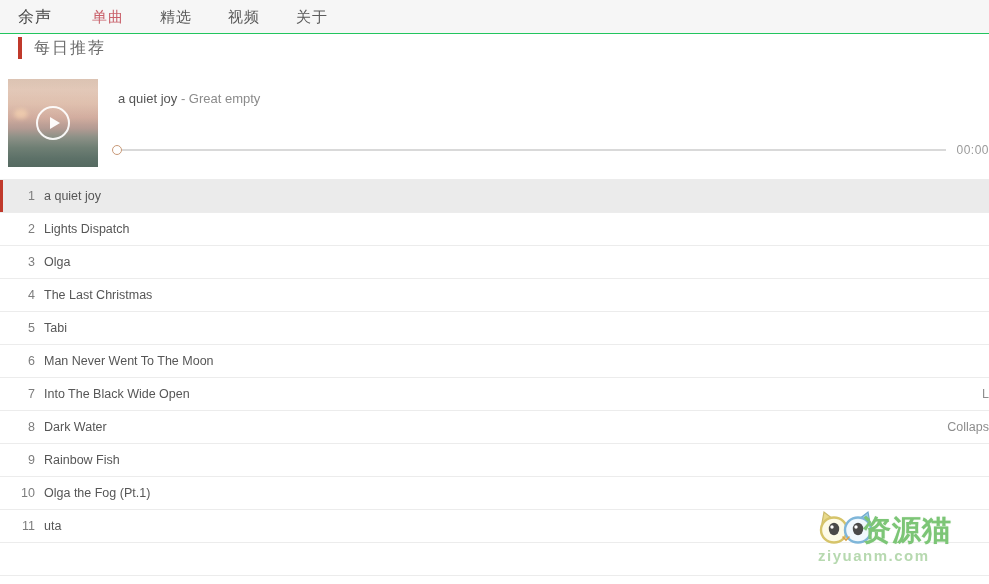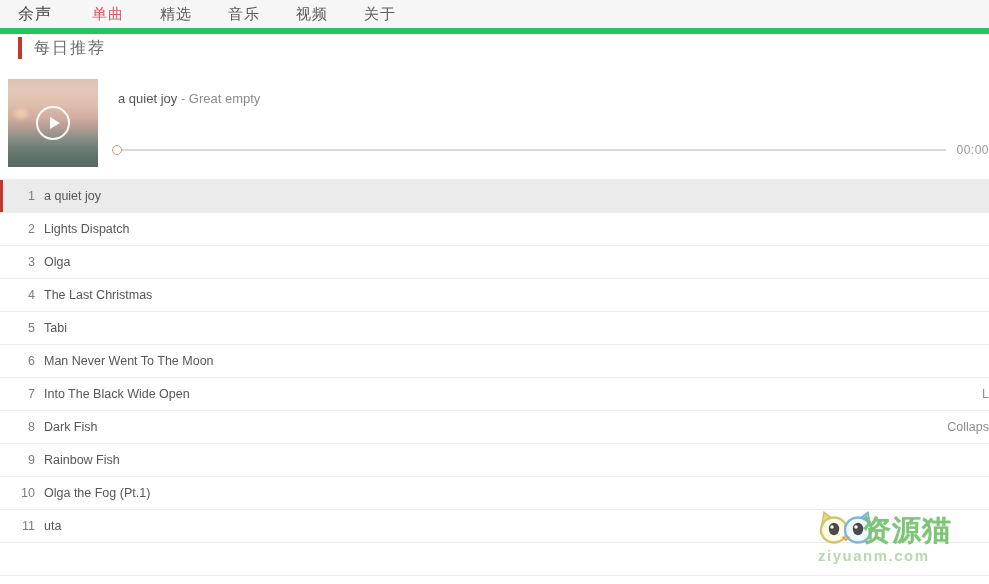--- a/index.html
+++ b/index.html
@@ -11,21 +11,21 @@
     background: #ffffff;
     font-family: "Liberation Sans", "DejaVu Sans", sans-serif;
     -webkit-font-smoothing: antialiased;
   }
 
   
   .navbar {
     position: relative;
     height: 34px;
     background: #f6f6f6;
-    border-bottom: 6px solid #22c55e;
+    border-bottom: 1px solid #22c55e;
     display: flex;
     align-items: center;
     padding-left: 8px;
   }
   .nav-brand {
     font-size: 16px;
     color: #444444;
     letter-spacing: 1px;
     padding: 0 10px;
     line-height: 34px;
@@ -264,21 +264,20 @@
   .wm-cat { position: absolute; left: 0; top: 0; width: 56px; height: 40px; }
 </style>
 </head>
 <body>
 
 <div class="navbar">
   <div class="nav-brand">余声</div>
   <div class="nav-links">
     <div class="nav-link active">单曲</div>
     <div class="nav-link">精选</div>
-    <div class="nav-link">音乐</div>
     <div class="nav-link">视频</div>
     <div class="nav-link">关于</div>
   </div>
 </div>
 
 <div class="section-head">
   <div class="section-bar"></div>
   <div class="section-title">每日推荐</div>
 </div>
 
@@ -338,21 +337,21 @@
     <div class="track-name">Man Never Went To The Moon</div>
     <div class="track-artist"></div>
   </div>
   <div class="track">
     <div class="track-num">7</div>
     <div class="track-name">Into The Black Wide Open</div>
     <div class="track-artist">L</div>
   </div>
   <div class="track">
     <div class="track-num">8</div>
-    <div class="track-name">Dark Fish</div>
+    <div class="track-name">Dark Water</div>
     <div class="track-artist">Collaps</div>
   </div>
   <div class="track">
     <div class="track-num">9</div>
     <div class="track-name">Rainbow Fish</div>
     <div class="track-artist"></div>
   </div>
   <div class="track">
     <div class="track-num">10</div>
     <div class="track-name">Olga the Fog (Pt.1)</div>

